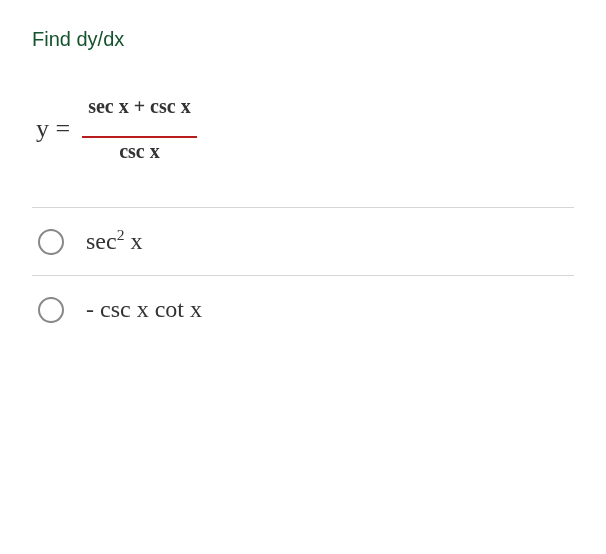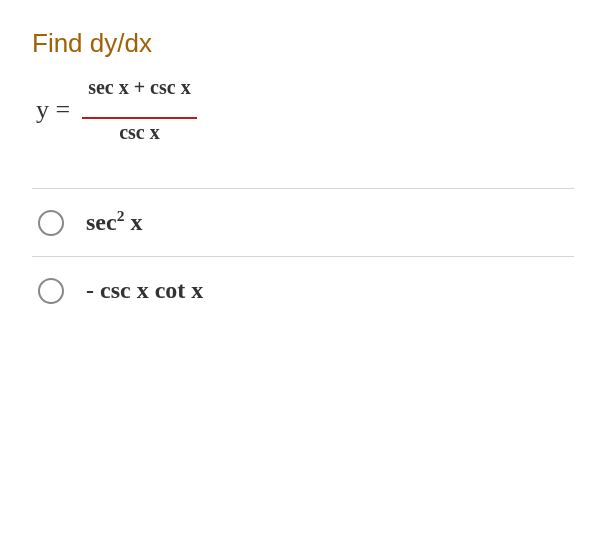--- a/index.html
+++ b/index.html
@@ -4,23 +4,23 @@
   <style>
     body {
       font-family: Arial, Helvetica, sans-serif;
       margin: 0;
       padding: 28px 32px;
       color: #333;
       width: 606px;
       box-sizing: border-box;
     }
     .question-title {
-      font-size: 26px;
-      color: #a16207;
-      margin-bottom: 17px;
+      font-size: 20px;
+      color: #14532d;
+      margin-bottom: 44px;
     }
     .equation-row {
       display: flex;
       align-items: center;
       margin-bottom: 44px;
       margin-left: 4px;
       font-size: 26px;
     }
     .eq-left {
       margin-right: 12px;
@@ -40,21 +40,20 @@
     .fraction .den {
       border-top: 2px solid #b91c1c;
       padding: 2px 6px 0 6px;
       width: 100%;
       text-align: center;
       box-sizing: border-box;
       margin-top: 16px;
     }
     .options {
       margin-top: 14px;
-      font-weight: bold;
     }
     .option-row {
       display: flex;
       align-items: center;
       padding: 20px 0 20px 6px;
       border-top: 1px solid #d6d6d6;
       font-size: 24px;
     }
     .option-row:last-child {
       border-bottom: none;

